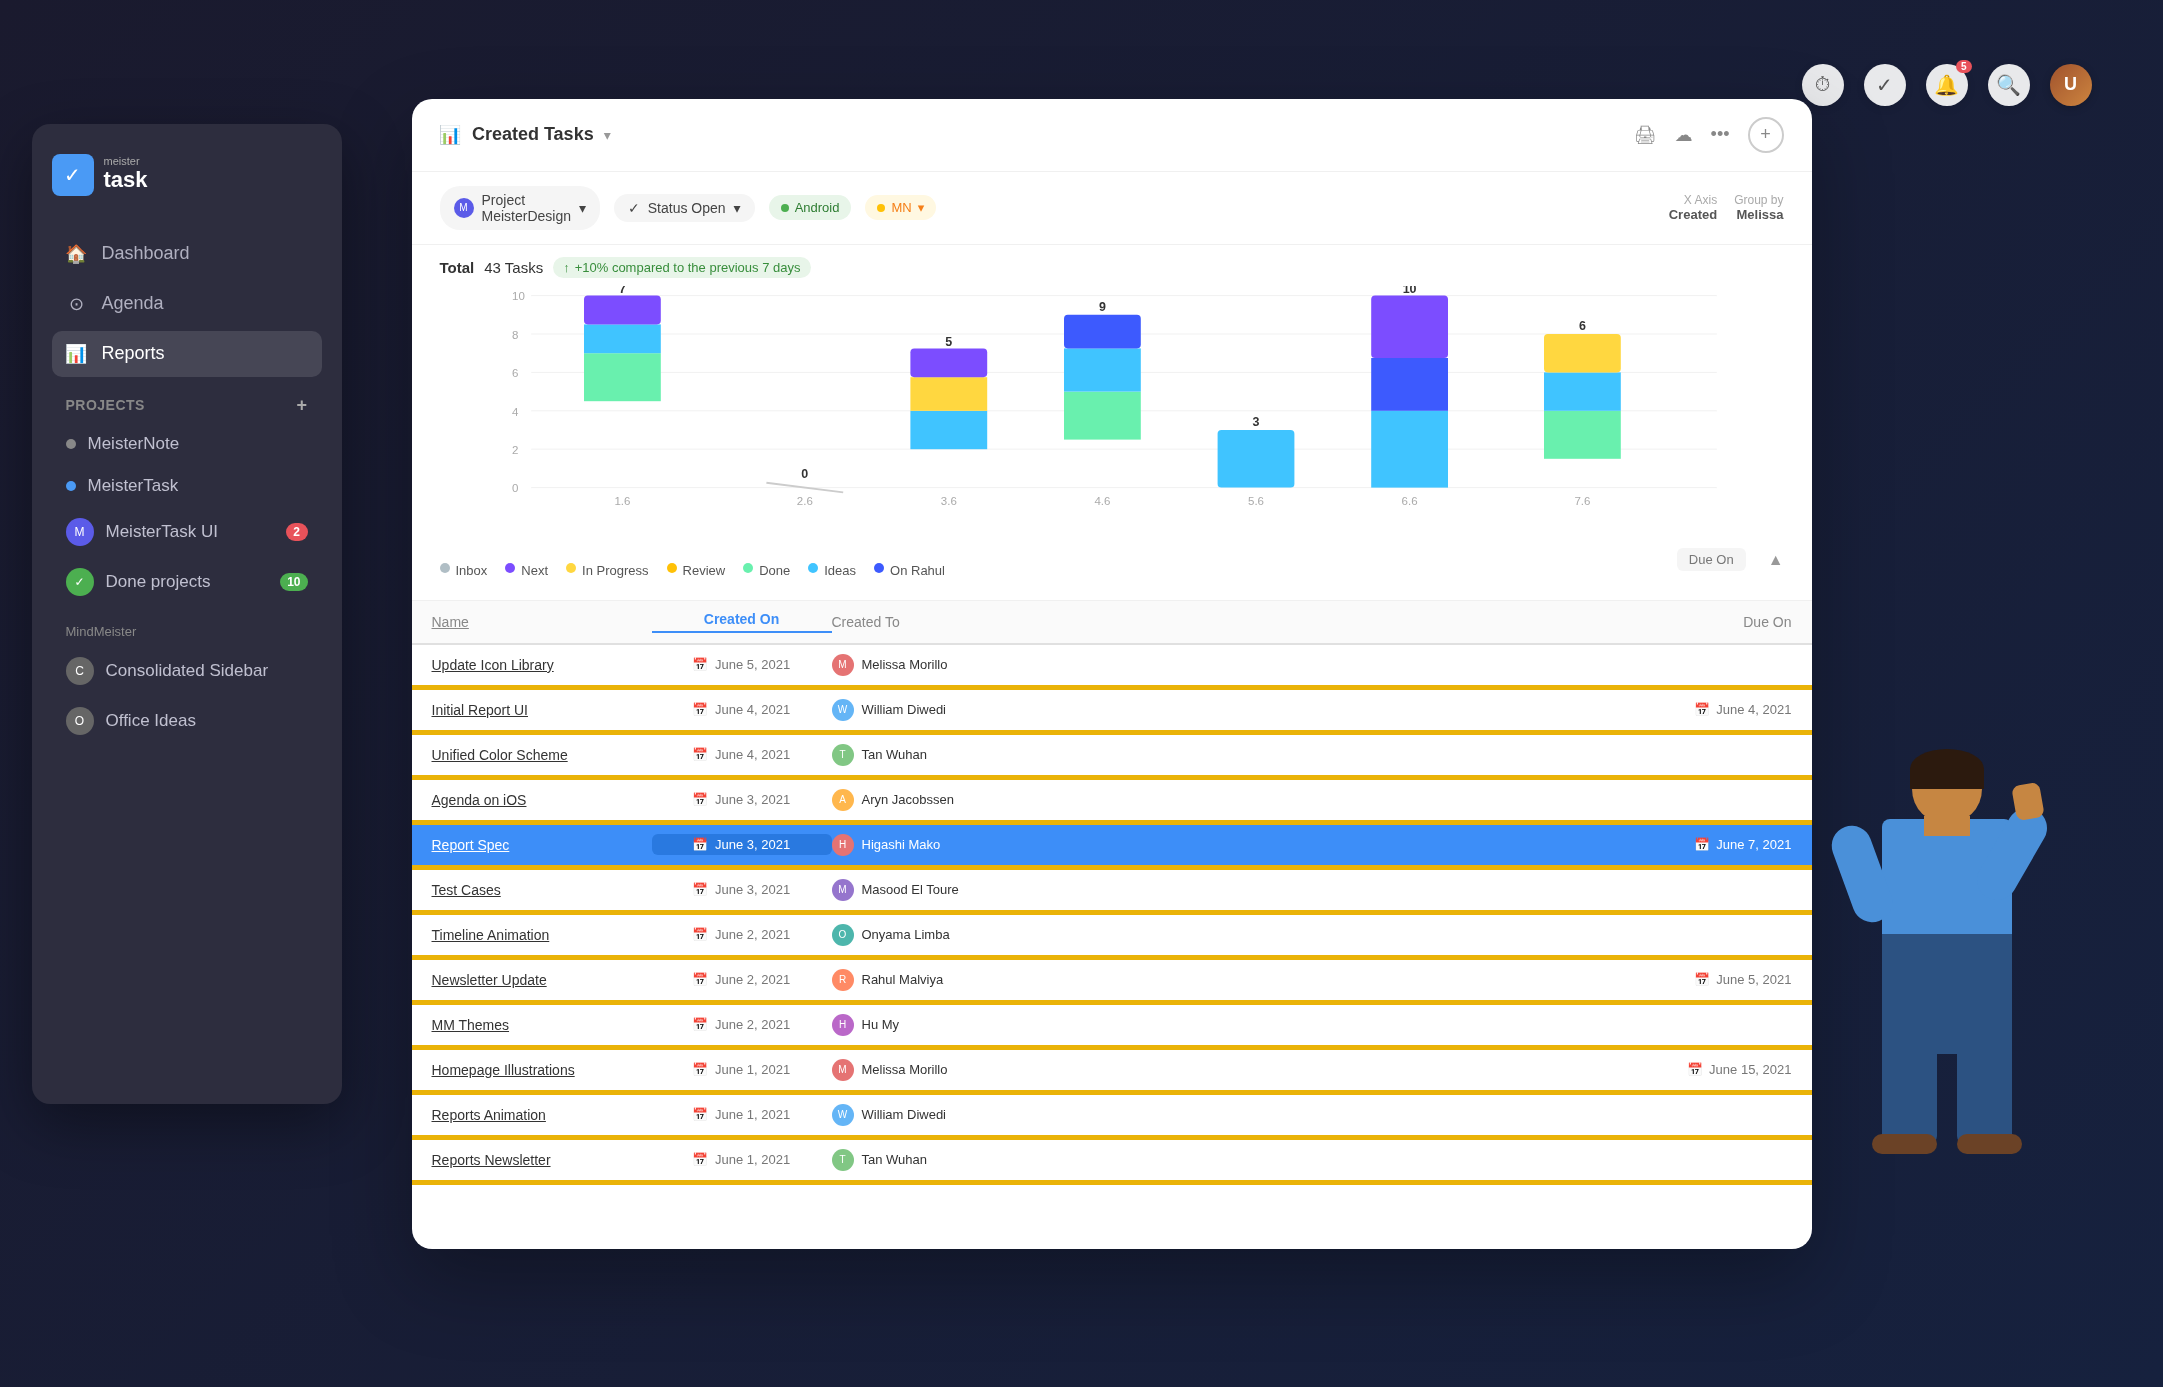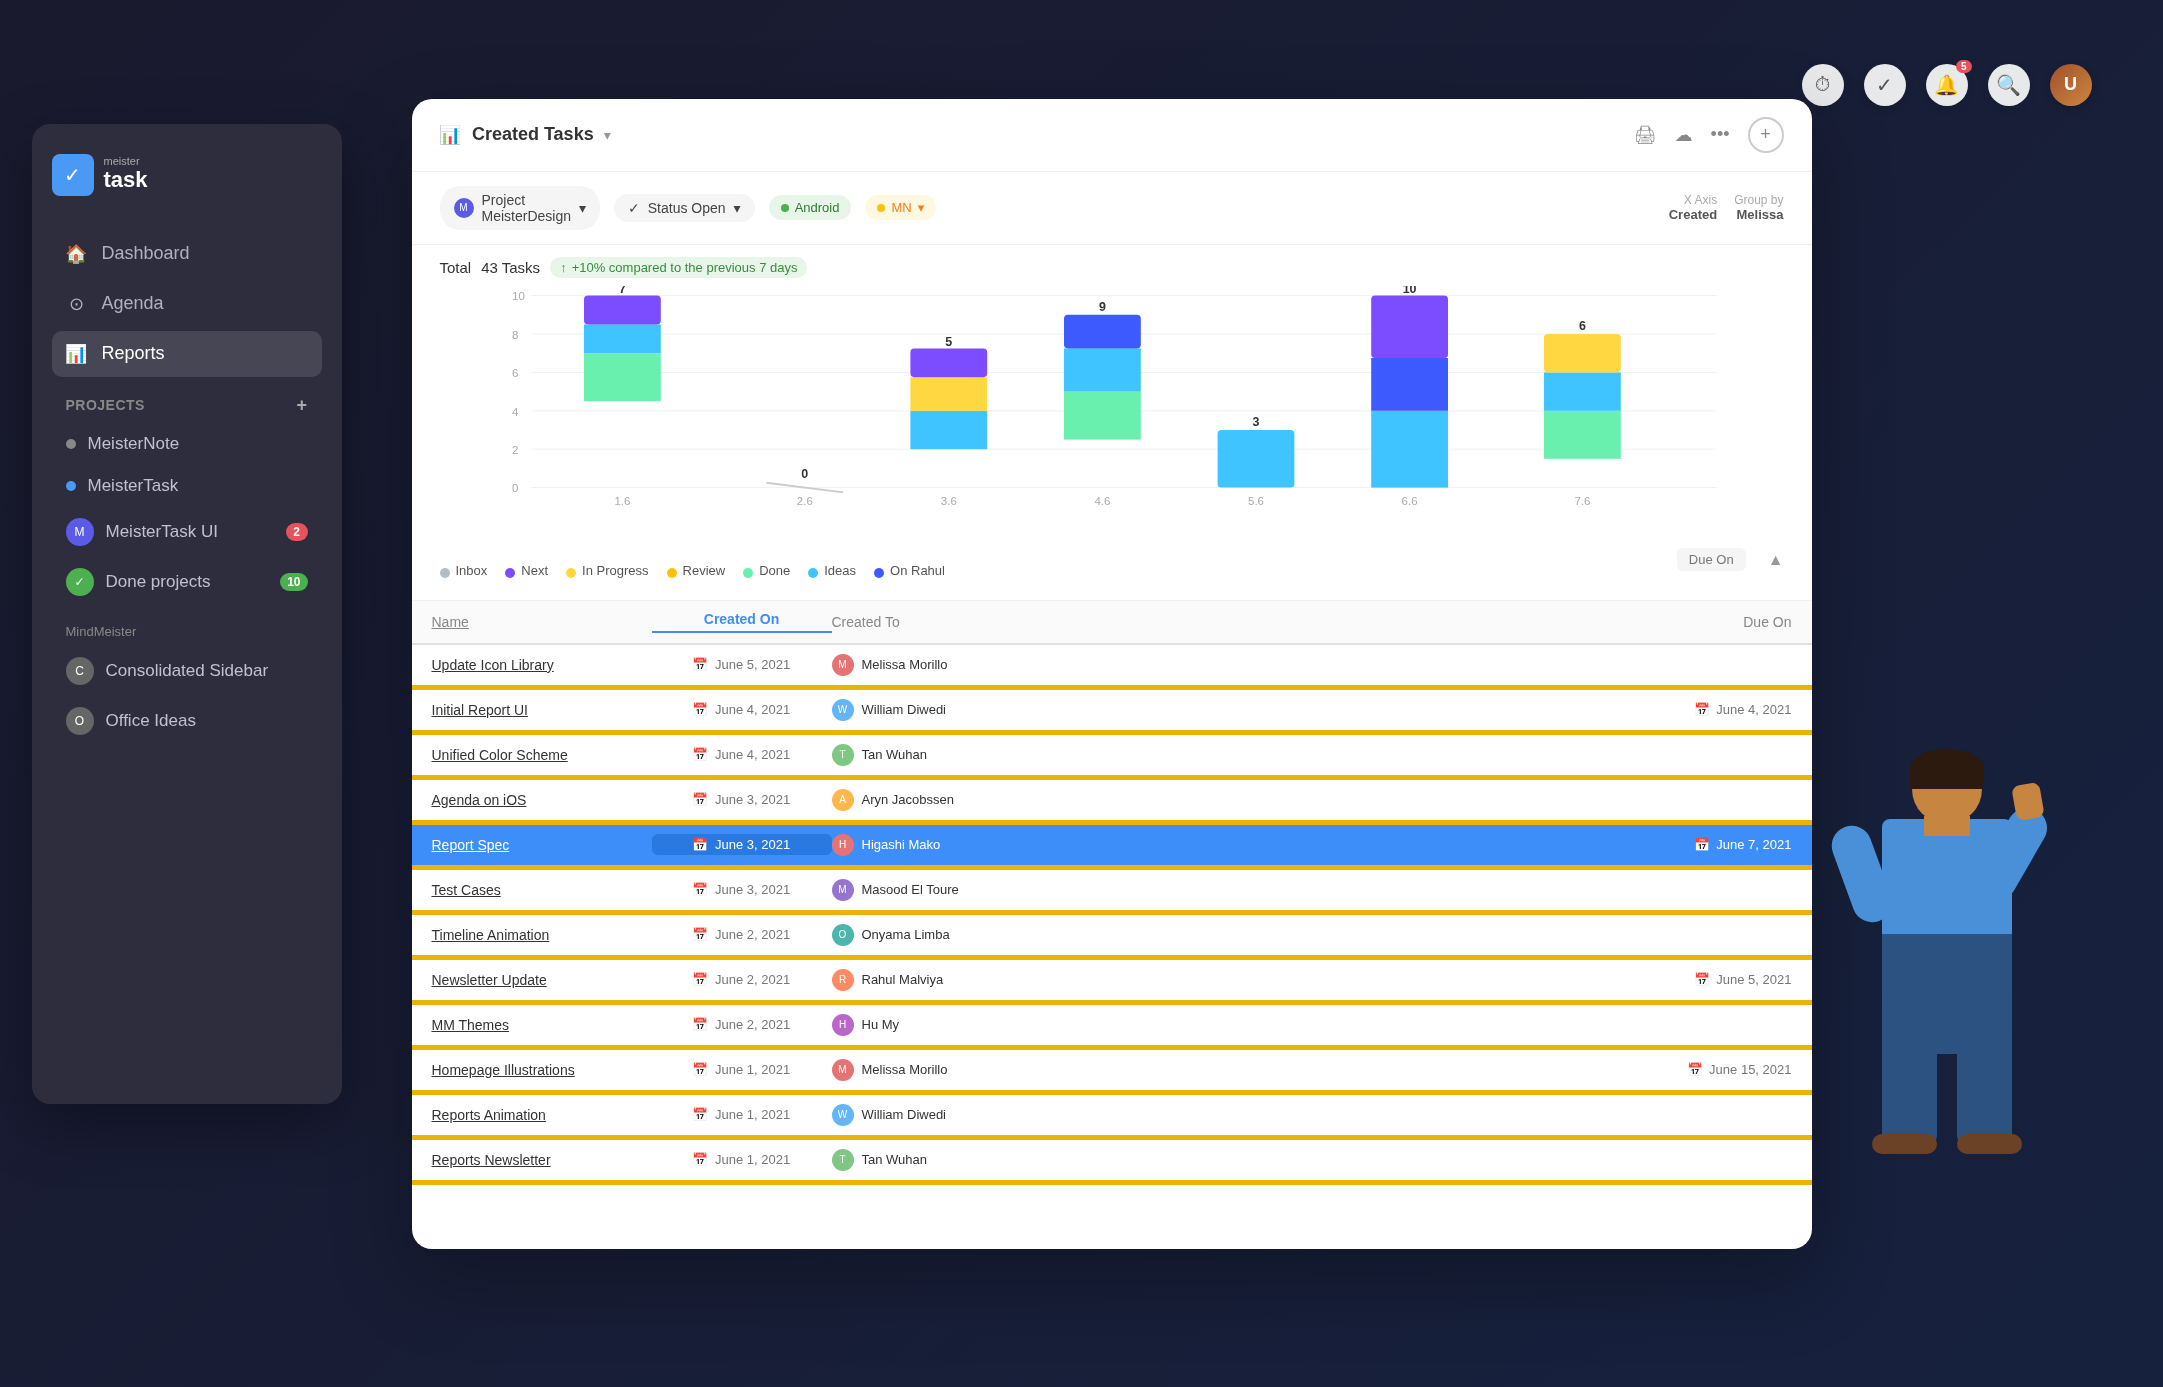--- a/index.html
+++ b/index.html
@@ -400,21 +400,21 @@
 
     .total-line {
       display: flex;
       align-items: center;
       gap: 10px;
       padding: 12px 0 8px;
     }
 
     .total-label {
       font-size: 15px;
-      font-weight: 400;
+      font-weight: 700;
       color: #333;
     }
 
     .total-tasks {
       font-size: 15px;
       color: #333;
     }
 
     .change-badge {
       display: flex;
@@ -443,21 +443,21 @@
     .legend-row {
       display: flex;
       align-items: center;
       gap: 18px;
       padding: 8px 0 12px;
       flex-wrap: wrap;
     }
 
     .legend-item {
       display: flex;
-      align-items: flex-end;
+      align-items: flex-start;
       gap: 6px;
       font-size: 13px;
       color: #555;
       margin-top: 21px;
     }
 
     .legend-dot {
       width: 10px;
       height: 10px;
       border-radius: 50%;

